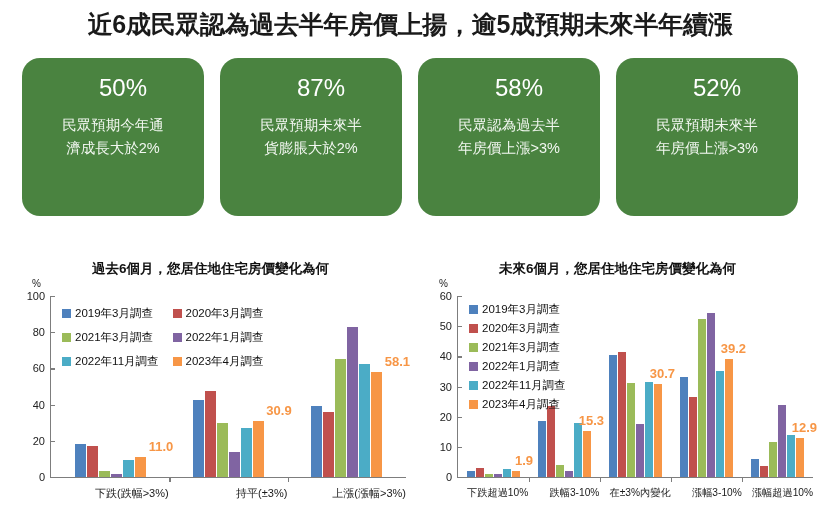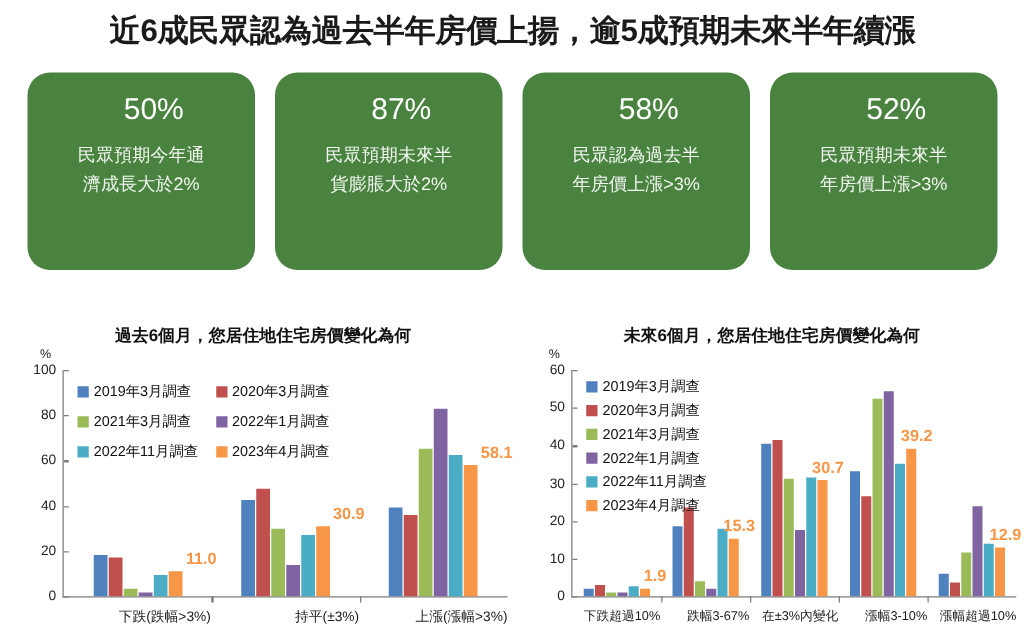--- a/index.html
+++ b/index.html
@@ -333,21 +333,21 @@
     <div class="ytick" style="top: 0px;">60</div>
         <div class="ytick" style="top: 30.1667px;">50</div>
         <div class="ytick" style="top: 60.3333px;">40</div>
         <div class="ytick" style="top: 90.5px;">30</div>
         <div class="ytick" style="top: 120.667px;">20</div>
         <div class="ytick" style="top: 150.833px;">10</div>
         <div class="ytick" style="top: 181px;">0</div>
       </div>
     <div class="xlabels">
         <div class="xlabel">下跌超過10%</div>
-        <div class="xlabel">跌幅3-67%</div>
+        <div class="xlabel">跌幅3-10%</div>
         <div class="xlabel">在±3%內變化</div>
         <div class="xlabel">漲幅3-10%</div>
         <div class="xlabel">漲幅超過10%</div>
       </div>
     <div class="legend" id="legend-right">
         <div class="legend-item">
           <span class="swatch" style="background: rgb(78, 129, 189);"></span>
           <span>2019年3月調查</span>
         </div>
         <div class="legend-item">

